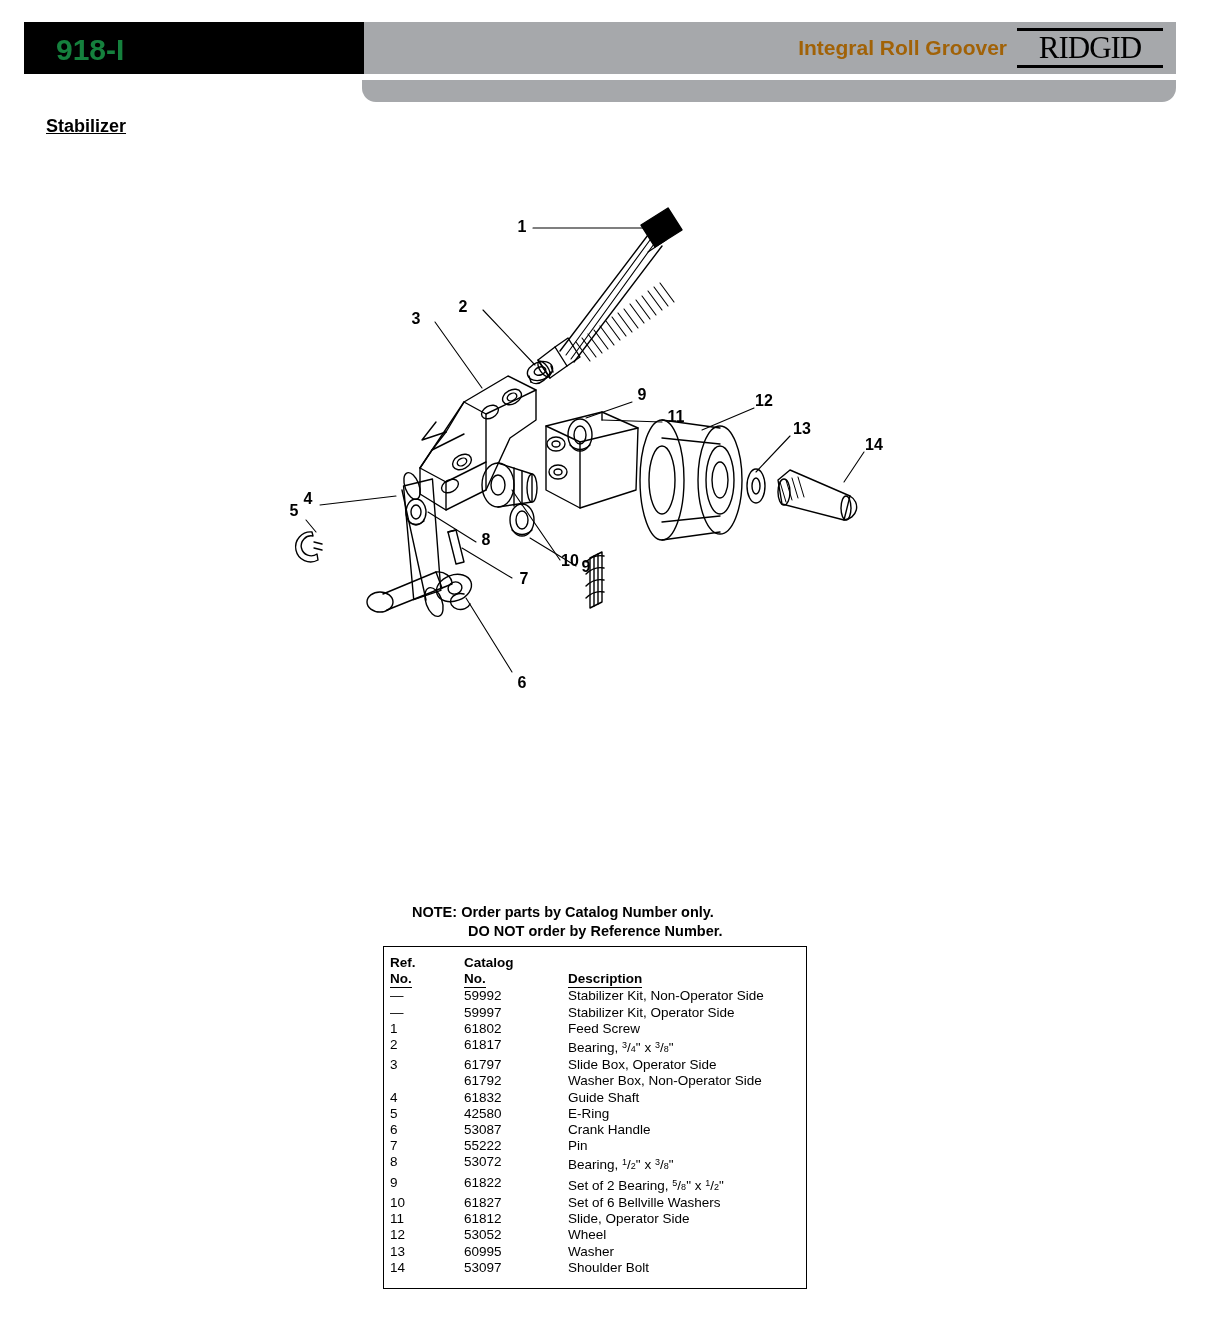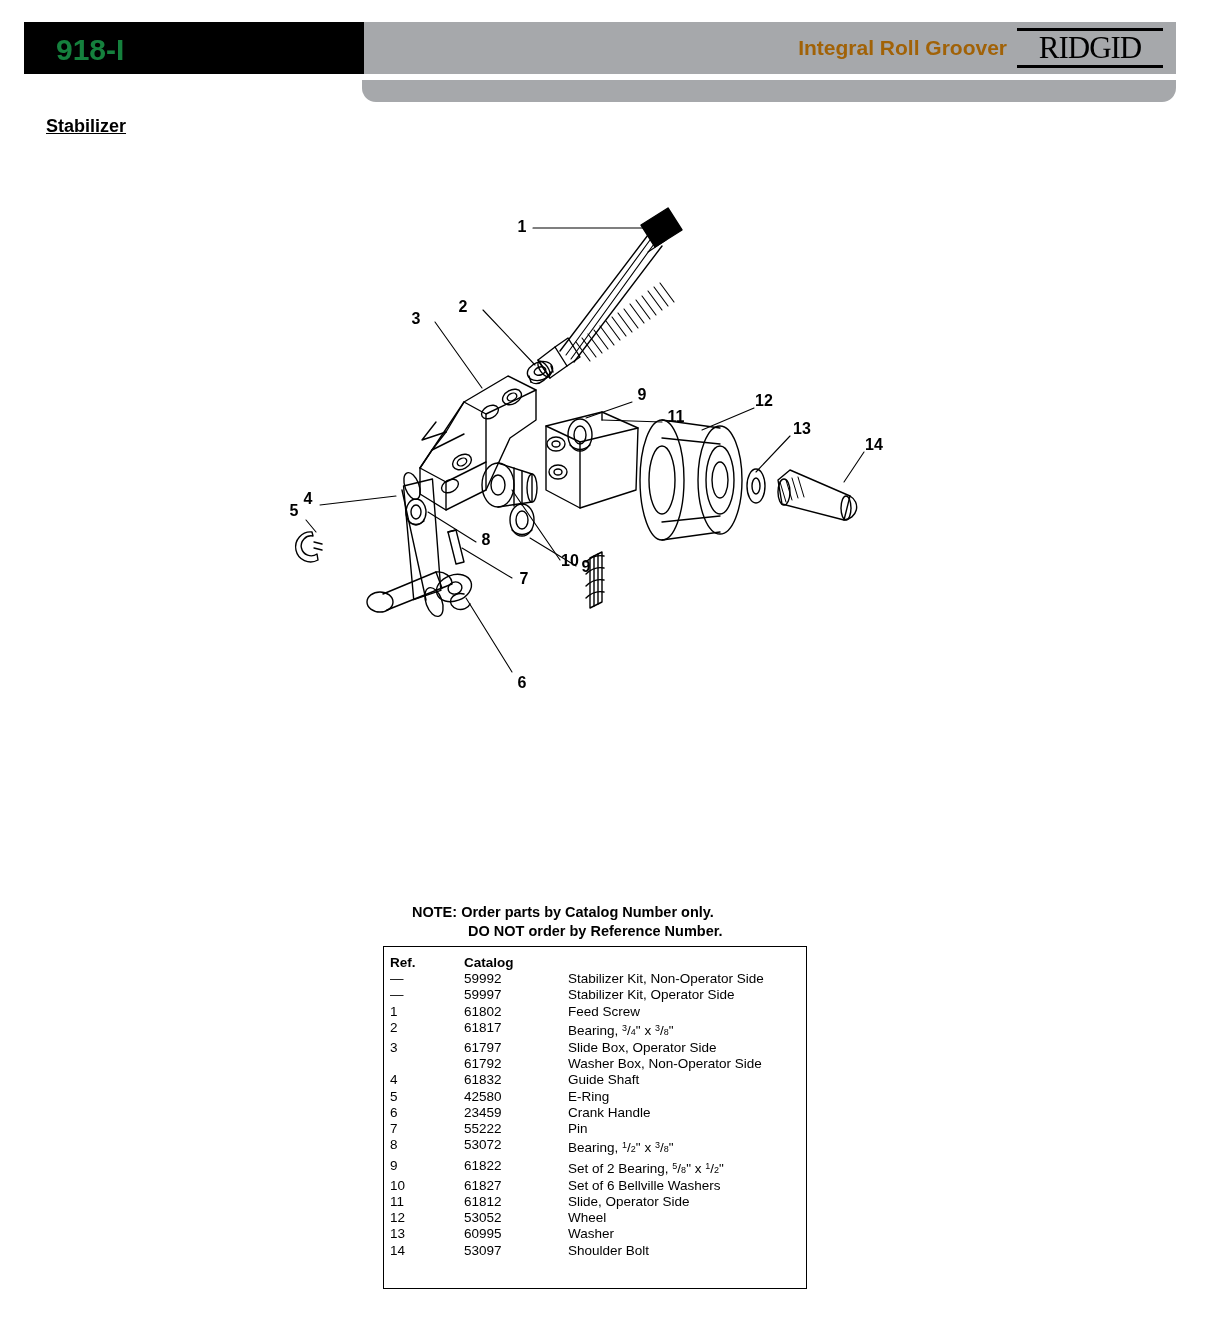--- a/index.html
+++ b/index.html
@@ -385,20 +385,25 @@
 </div>
 
 <div class="parts-table-box">
   <table class="parts">
     <thead>
       <tr>
         <th class="col-ref"><span class="hdr-plain">Ref.</span></th>
         <th class="col-cat"><span class="hdr-plain">Catalog</span></th>
         <th class="col-desc"></th>
       </tr>
+      <tr>
+        <th class="col-ref"><span class="hdr-underline">No.</span></th>
+        <th class="col-cat"><span class="hdr-underline">No.</span></th>
+        <th class="col-desc"><span class="hdr-underline">Description</span></th>
+      </tr>
     </thead>
     <tbody id="parts-body">
         <tr>
           <td class="col-ref">—</td>
           <td class="col-cat">59992</td>
           <td class="col-desc">Stabilizer Kit, Non-Operator Side</td>
         </tr>
         <tr>
           <td class="col-ref">—</td>
           <td class="col-cat">59997</td>
@@ -429,21 +434,21 @@
           <td class="col-cat">61832</td>
           <td class="col-desc">Guide Shaft</td>
         </tr>
         <tr>
           <td class="col-ref">5</td>
           <td class="col-cat">42580</td>
           <td class="col-desc">E-Ring</td>
         </tr>
         <tr>
           <td class="col-ref">6</td>
-          <td class="col-cat">23459</td>
+          <td class="col-cat">53087</td>
           <td class="col-desc">Crank Handle</td>
         </tr>
         <tr>
           <td class="col-ref">7</td>
           <td class="col-cat">55222</td>
           <td class="col-desc">Pin</td>
         </tr>
         <tr>
           <td class="col-ref">8</td>
           <td class="col-cat">53072</td>

